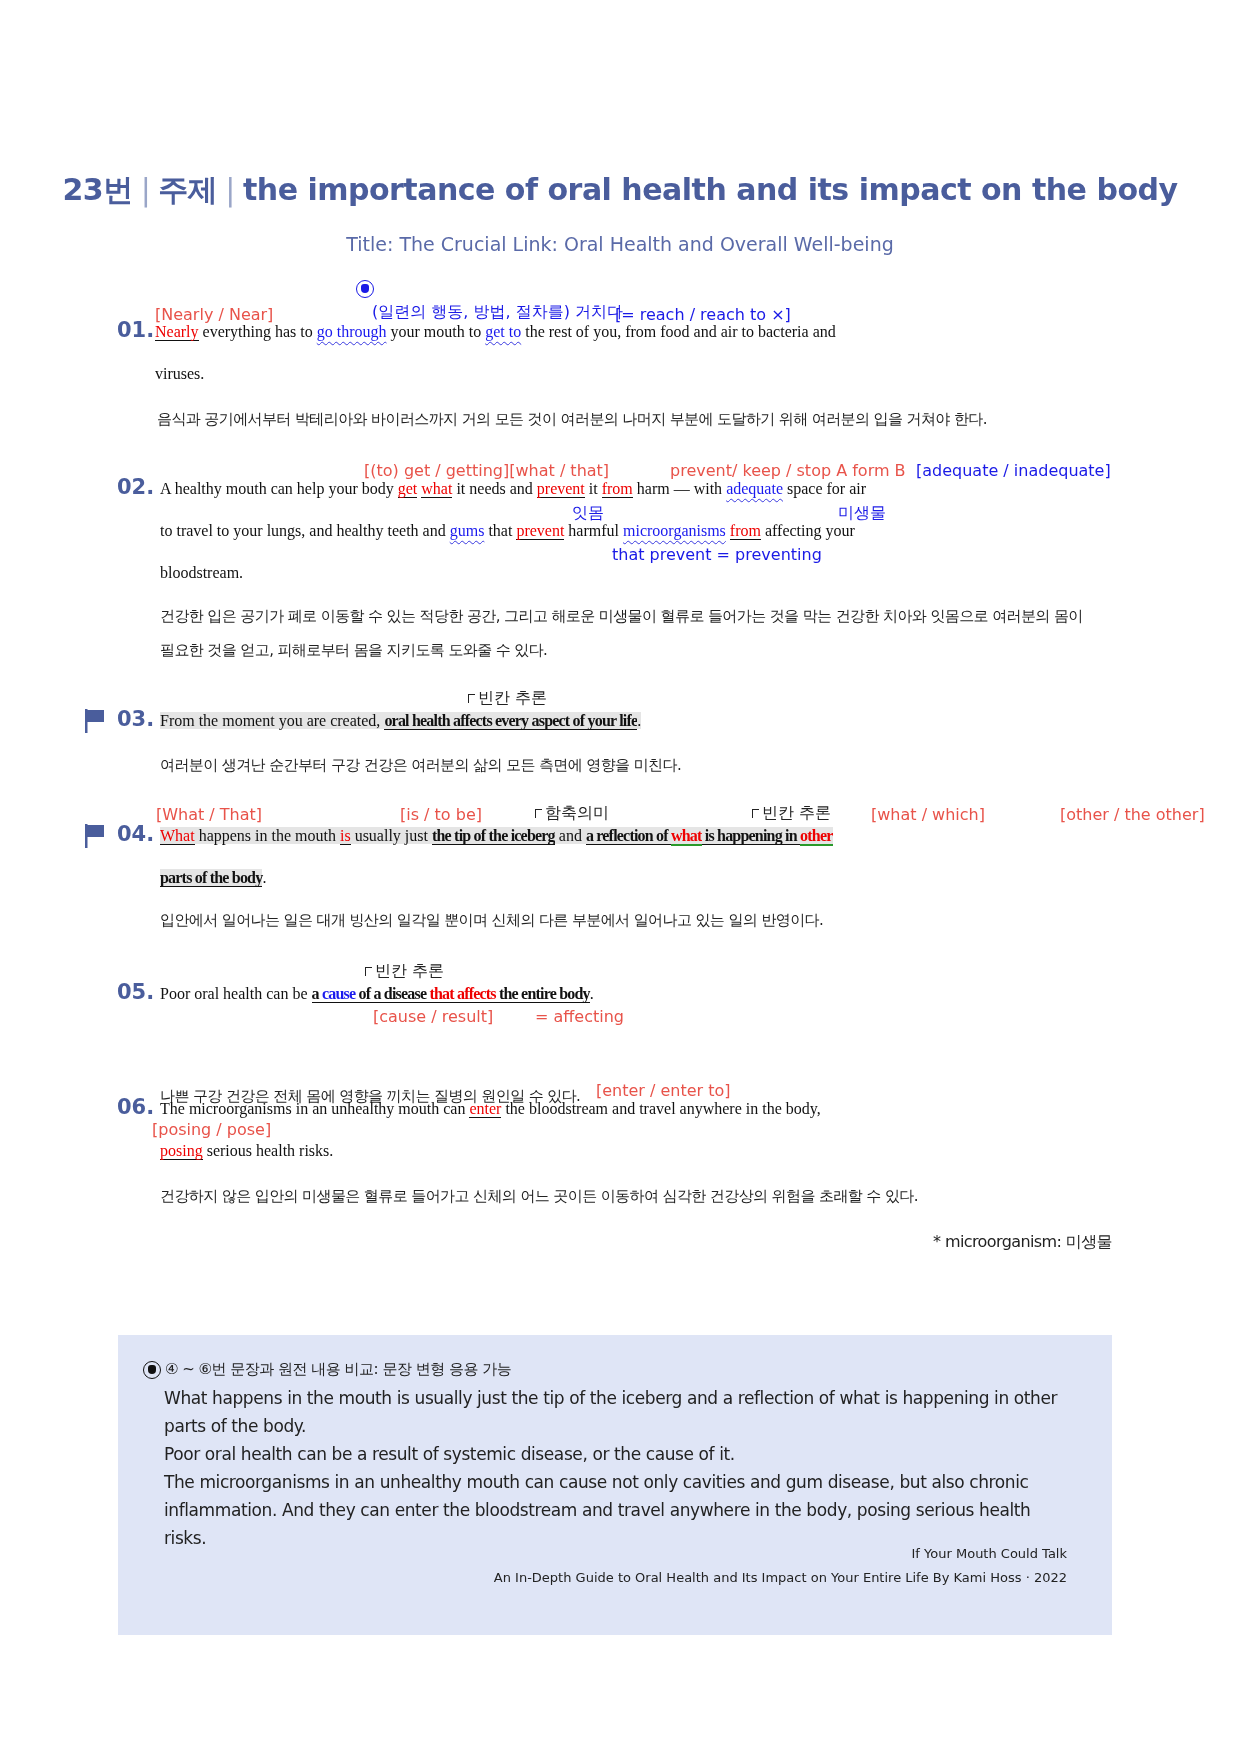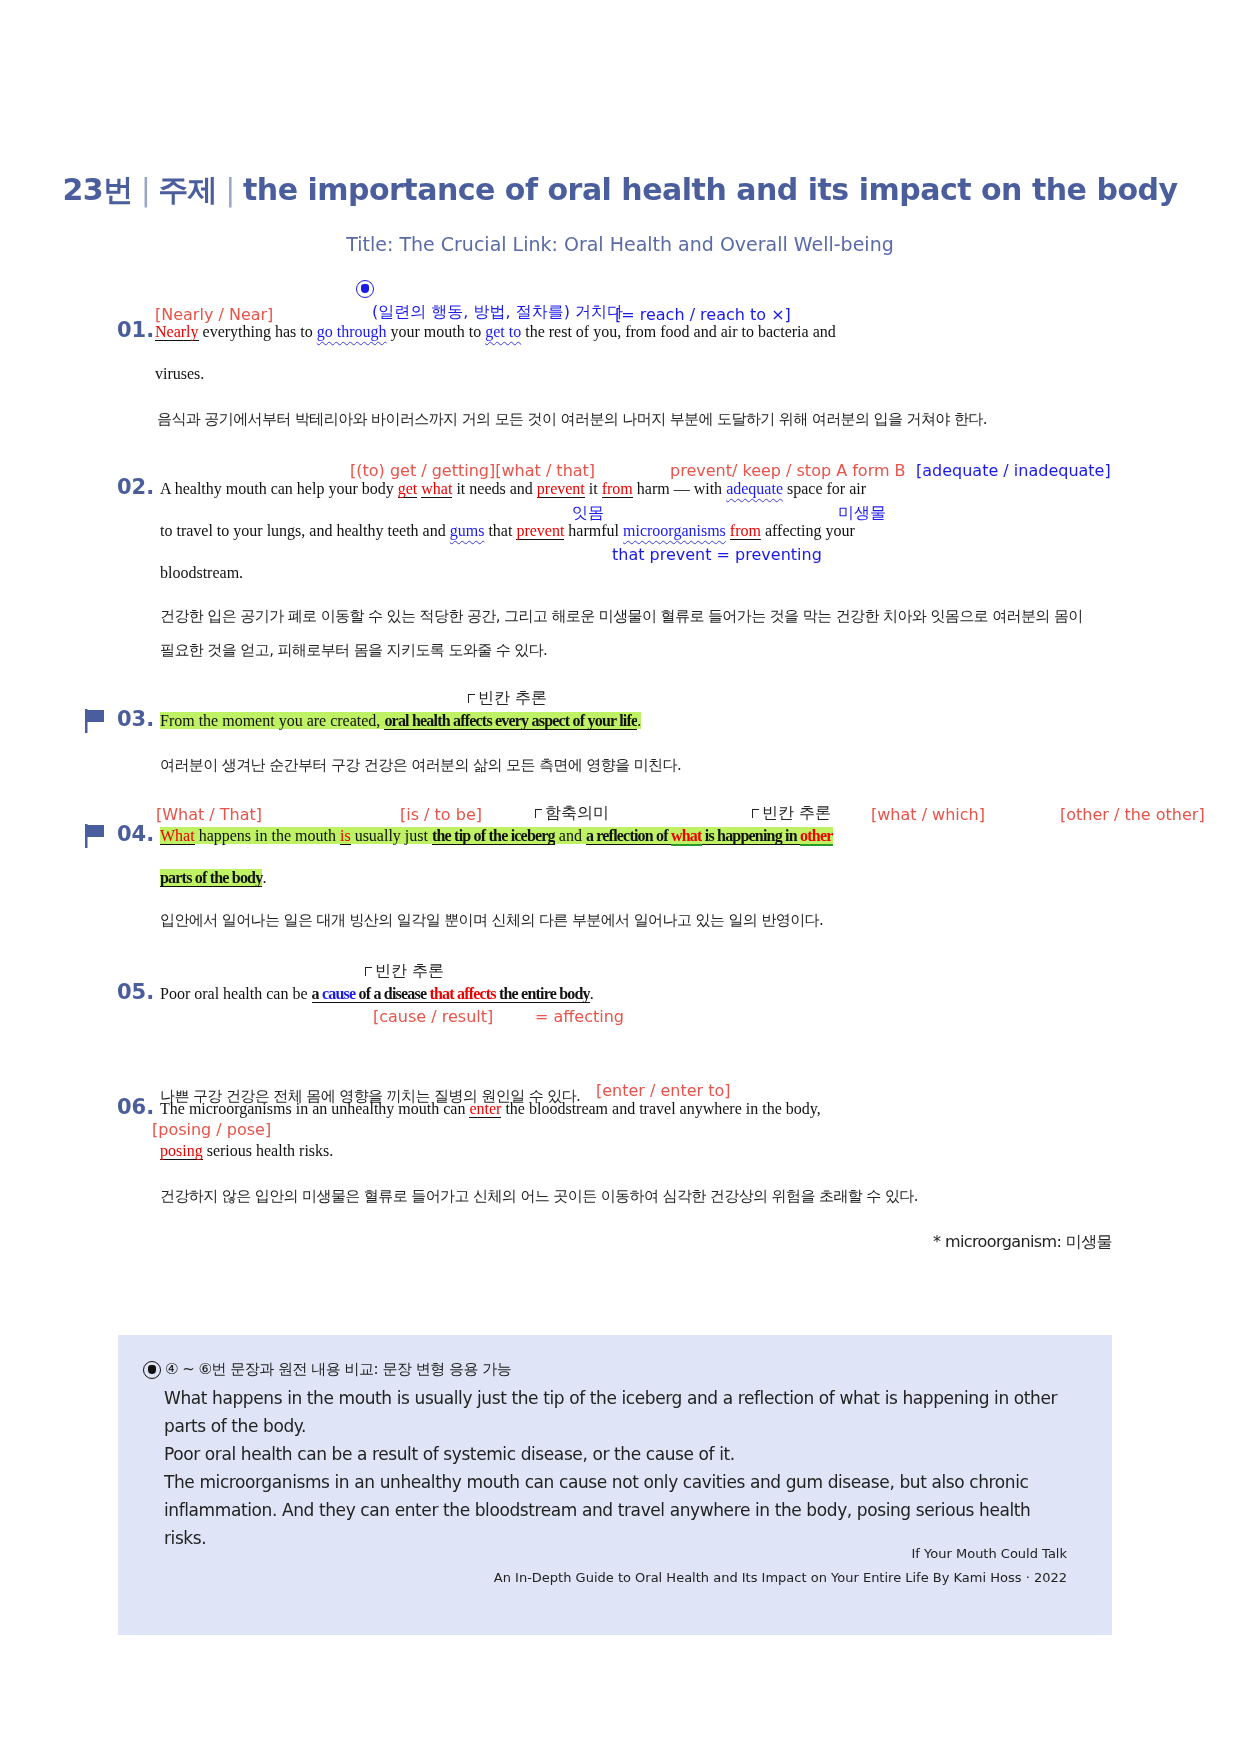--- a/index.html
+++ b/index.html
@@ -16,21 +16,21 @@
     .ko { font-family: "DejaVu Sans", sans-serif; font-size: 15px; color: #222; letter-spacing: -0.6px; }
     .note { font-family: "DejaVu Sans", sans-serif; font-size: 16px; white-space: nowrap; }
     .note-red { color: #e8534a; }
     .note-blue { color: #1a1ae6; }
     .note-black { color: #222; }
     .red { color: #e00; }
     .blue { color: #1a1aee; }
     .ul { border-bottom: 1.5px solid #111; }
     .ul-green { border-bottom: 2px solid #2a9a2a; }
     .wavy { text-decoration: underline wavy #3a3ae0; text-decoration-thickness: 1px; text-underline-offset: 4px; }
-    .hl { background: #bef264; }
+    .hl { background: #e5e5e5; }
     .b { font-weight: bold; letter-spacing: -0.8px; }
     .flag { width: 22px; height: 26px; }
     .box { left: 118px; top: 1335px; width: 994px; height: 300px; background: #dfe5f6; }
     .box-head { font-family: "DejaVu Sans", sans-serif; font-size: 15px; color: #222; letter-spacing: -0.5px; }
     .box-line { font-family: "DejaVu Sans", sans-serif; font-size: 17px; color: #222; line-height: 28px; letter-spacing: -0.4px; }
     .src { font-family: "DejaVu Sans", sans-serif; font-size: 13px; color: #222; text-align: right; }
     .bracket { display:inline-block; width: 6px; height: 8px; border-left: 1.5px solid #222; border-top: 1.5px solid #222; margin-right: 3px; vertical-align: middle; }
     .hand { display:inline-block; width: 16px; height: 16px; border-radius: 50%; border: 1.5px solid #111; position: relative; vertical-align: middle; margin-right: 4px; }
     .hand::after { content: ""; position: absolute; left: 4px; top: 3px; width: 8px; height: 9px; background: #111; border-radius: 3px 3px 4px 4px; }
     .hand.blue { border-color: #1a1ae6; }
@@ -51,21 +51,21 @@
 <div class="abs note note-red" style="top:305px; left:155px;">[Nearly / Near]</div>
 <div class="abs note note-blue" style="top:302px; left:372px;">(일련의 행동, 방법, 절차를) 거치다</div>
 <div class="abs note note-blue" style="top:305px; left:615px;">[= reach / reach to ×]</div>
 <div class="abs num" style="top:318px; left:117px;">01.</div>
 <div class="abs sent" style="top:311px; left:155px; width:960px; white-space:nowrap;">
   <span class="red ul">Nearly</span><span> everything has to </span><span class="blue wavy">go through</span><span> your mouth to </span><span class="blue wavy">get to</span><span> the rest of you, from food and air to bacteria and</span>
 </div>
 <div class="abs sent" style="top:353px; left:155px;">viruses.</div>
 <div class="abs ko" style="top:410px; left:157px;">음식과 공기에서부터 박테리아와 바이러스까지 거의 모든 것이 여러분의 나머지 부분에 도달하기 위해 여러분의 입을 거쳐야 한다.</div>
 
-<div class="abs note note-red" style="top:461px; left:350px;">[(to) get / getting][what / that]</div>
+<div class="abs note note-red" style="top:461px; left:364px;">[(to) get / getting][what / that]</div>
 <div class="abs note note-red" style="top:461px; left:670px;">prevent/ keep / stop A form B</div>
 <div class="abs note note-blue" style="top:461px; left:916px;">[adequate / inadequate]</div>
 <div class="abs num" style="top:475px; left:117px;">02.</div>
 <div class="abs sent" style="top:468px; left:160px; white-space:nowrap;">
   <span>A healthy mouth can help your body </span><span class="red ul">get</span> <span class="red ul">what</span><span> it needs and </span><span class="red ul">prevent</span><span> it </span><span class="red ul">from</span><span> harm — with </span><span class="blue wavy">adequate</span><span> space for air</span>
 </div>
 <div class="abs note note-blue" style="top:503px; left:572px;">잇몸</div>
 <div class="abs note note-blue" style="top:503px; left:838px;">미생물</div>
 <div class="abs sent" style="top:510px; left:160px; white-space:nowrap;">
   <span>to travel to your lungs, and healthy teeth and </span><span class="blue wavy">gums</span><span> that </span><span class="red ul">prevent</span><span> harmful </span><span class="blue wavy">microorganisms</span><span> </span><span class="red ul">from</span><span> affecting your</span>

